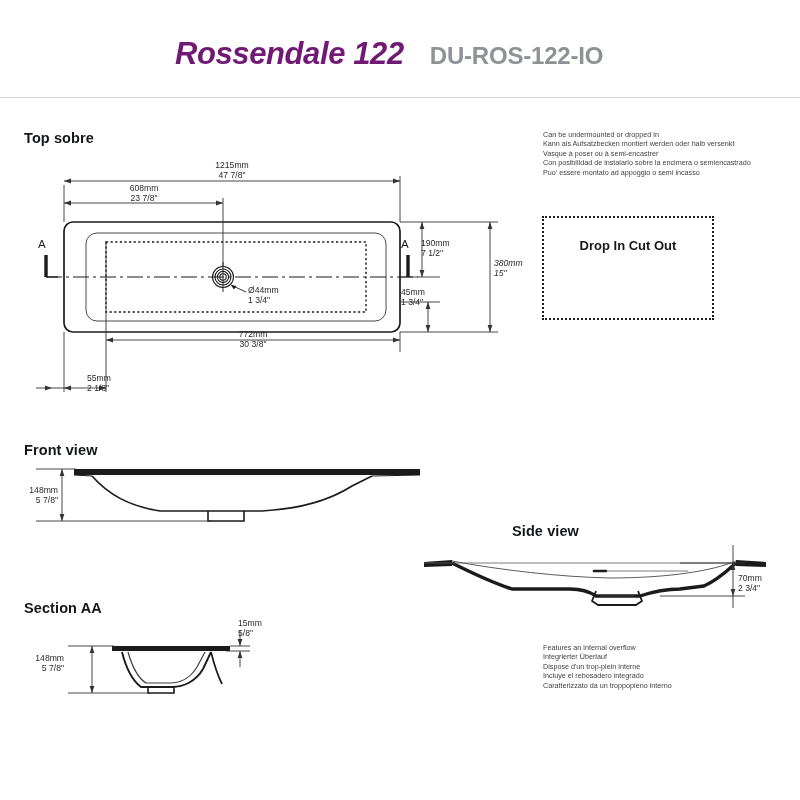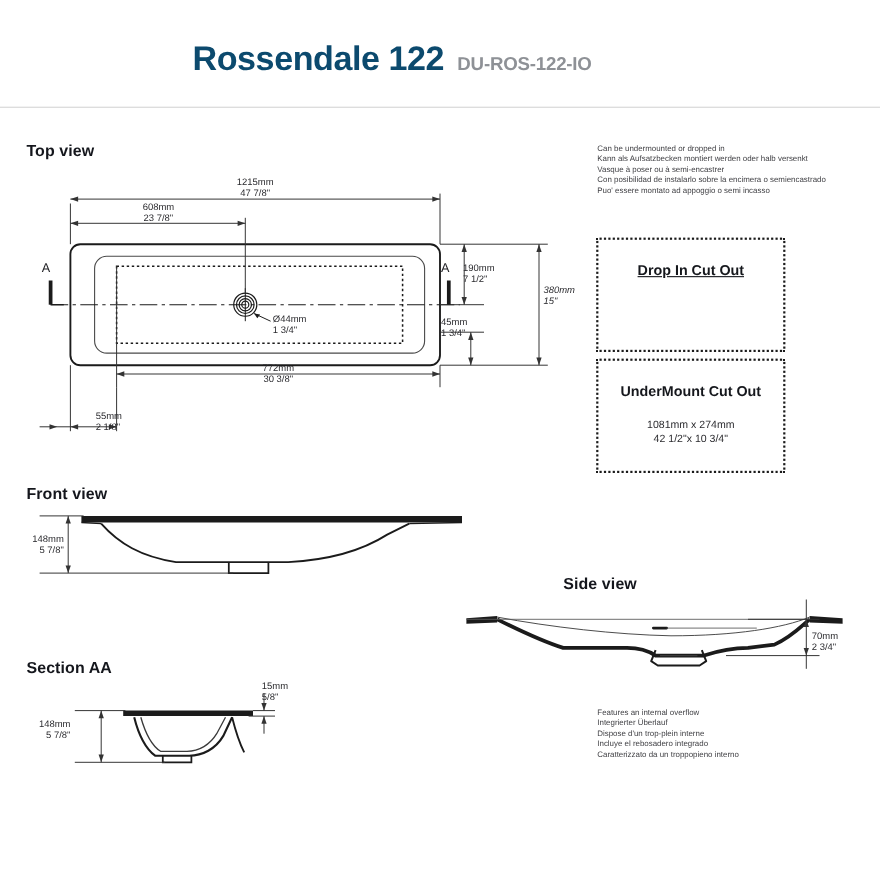--- a/index.html
+++ b/index.html
@@ -33,27 +33,28 @@
     left: 175px;
     top: 36px;
     display: flex;
     align-items: baseline;
     white-space: nowrap;
   }
   #product-title {
     font-size: 31px;
     font-weight: bold;
     letter-spacing: -0.4px;
-    color: #0c4a6e;
+    color: #701a75;
+    font-style: italic;
   }
   #product-code {
-    font-size: 17px;
+    font-size: 24px;
     font-weight: bold;
     color: #8e9196;
-    margin-left: 12px;
+    margin-left: 26px;
     letter-spacing: -0.2px;
   }
   #header-rule {
     position: absolute;
     left: 0;
     top: 97px;
     width: 800px;
     height: 1px;
     background: #d5d5d5;
   }
@@ -135,21 +136,21 @@
 <div id="sheet">
 
   <div id="header">
     <div id="title-row">
       <span id="product-title">Rossendale 122</span>
       <span id="product-code">DU-ROS-122-IO</span>
     </div>
     <div id="header-rule"></div>
   </div>
 
-  <div class="view-heading" style="left:24px; top:130px;">Top view</div>
+  <div class="view-heading" style="left:24px; top:130px;">Top sobre</div>
   <div class="view-heading" style="left:24px; top:442px;">Front view</div>
   <div class="view-heading" style="left:24px; top:600px;">Section AA</div>
   <div class="view-heading" style="left:512px; top:523px;">Side view</div>
 
   <div class="note-block" style="left:543px; top:130px;">
     <span class="nl">Can be undermounted or dropped in</span>
     <span class="nl">Kann als Aufsatzbecken montiert werden oder halb versenkt</span>
     <span class="nl">Vasque à poser ou à semi-encastrer</span>
     <span class="nl">Con posibilidad de instalarlo sobre la encimera o semiencastrado</span>
     <span class="nl">Puo' essere montato ad appoggio o semi incasso</span>
@@ -157,30 +158,23 @@
 
   <div class="note-block" style="left:543px; top:643px;">
     <span class="nl">Features an internal overflow</span>
     <span class="nl">Integrierter Überlauf</span>
     <span class="nl">Dispose d'un trop-plein interne</span>
     <span class="nl">Incluye el rebosadero integrado</span>
     <span class="nl">Caratterizzato da un troppopieno interno</span>
   </div>
 
   <div class="cutout-box" style="left:542px; top:216px; width:172px; height:104px;">
-    <div class="cutout-title" style="margin-top:20px;text-decoration:underline;">Drop In Cut Out</div>
-  </div>
-
-  <div class="cutout-box" style="left:542px; top:326px; width:172px; height:104px;">
-    <div class="cutout-title" style="margin-top:20px;">UnderMount Cut Out</div>
-    <div class="cutout-dims" style="margin-top:18px;">
-      <div>1081mm x 274mm</div>
-      <div>42 1/2"x 10 3/4"</div>
-    </div>
-  </div>
+    <div class="cutout-title" style="margin-top:20px;">Drop In Cut Out</div>
+  </div>
+
 
   <svg class="draw-svg" viewBox="0 0 800 800">
     <g fill="none" stroke="#1b1b1b">
 
       <rect x="64" y="222" width="336" height="110" rx="9" ry="9" stroke-width="1.7"></rect>
 
       <rect x="86" y="233" width="300" height="88" rx="11" ry="11" stroke-width="1" stroke="#4a4a4a"></rect>
 
       <rect x="106" y="242" width="260" height="70" stroke-width="1.4" stroke="#1b1b1b" stroke-dasharray="2.2 2.4"></rect>
 

